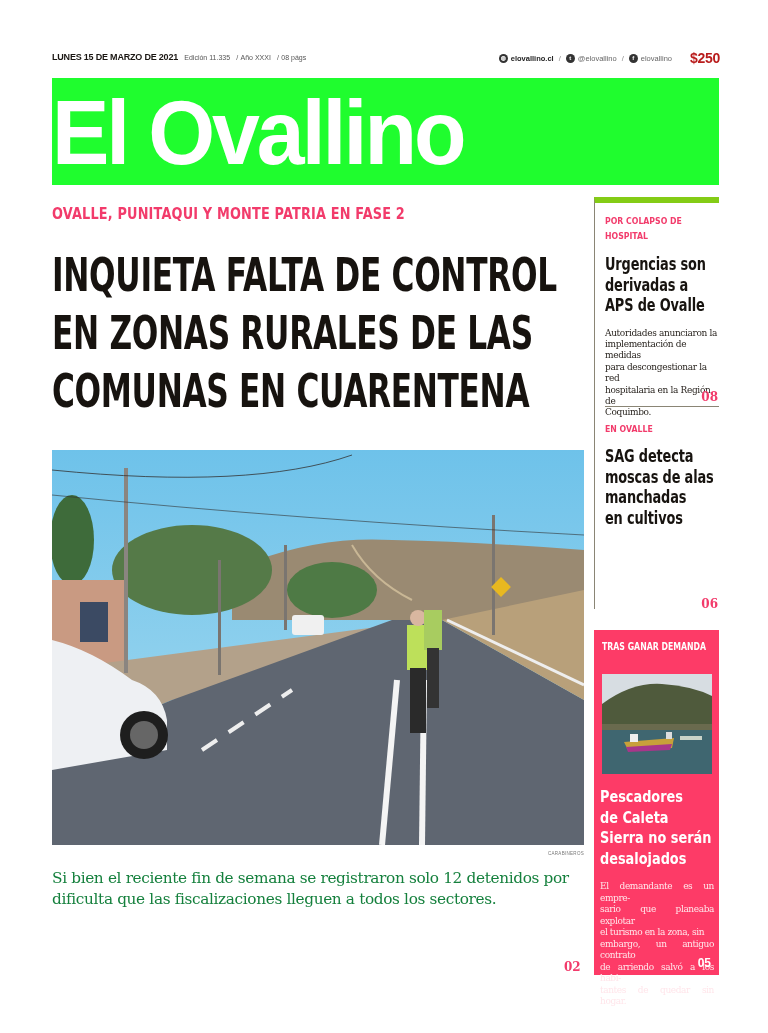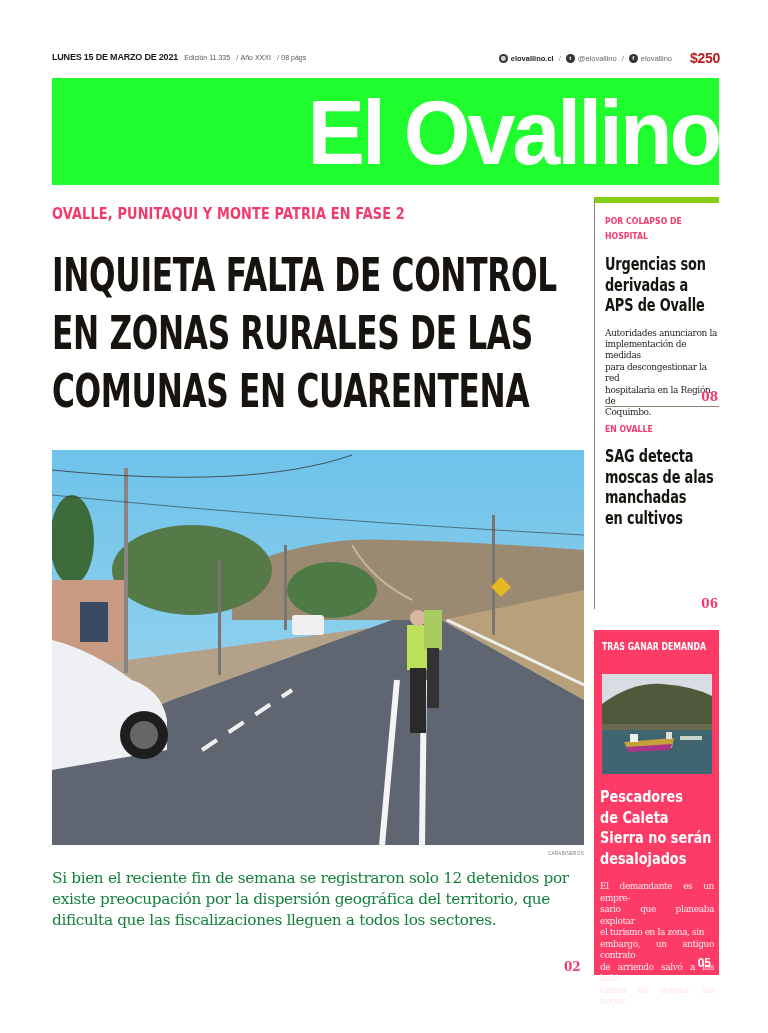--- a/index.html
+++ b/index.html
@@ -10,21 +10,21 @@
   .topbar .left { position: absolute; left: 0; top: 2px; font-size: 8px; white-space: nowrap; }
   .topbar .date { font-weight: 700; font-size: 9px; letter-spacing: -0.2px; margin-top: 40px; }
   .topbar .meta { color: #555; font-size: 7px; margin-left: 4px; }
   .topbar .right { position: absolute; right: 0; top: 0; display: flex; align-items: center; white-space: nowrap; }
   .topbar .social { font-size: 7.5px; color: #666; display: flex; align-items: center; gap: 3px; }
   .topbar .social b { color: #222; font-weight: 700; }
   .topbar .ico { display: inline-block; width: 9px; height: 9px; border-radius: 50%; background: #333; color: #fff; font-size: 6px; line-height: 9px; text-align: center; font-weight: 700; }
   .topbar .sep { color: #888; margin: 0 2px; }
   .topbar .price { font-weight: 700; font-size: 14px; margin-left: 18px; color: #b91c1c; letter-spacing: -0.3px; }
 
-  .masthead { position: absolute; left: 52px; top: 78px; width: 667px; height: 107px; background: #1ffd2e; display: flex; align-items: center; justify-content: flex-end; }
+  .masthead { position: absolute; left: 52px; top: 78px; width: 667px; height: 107px; background: #1ffd2e; display: flex; align-items: center; justify-content: flex-start; }
   .masthead .logo { color: #fff; font-weight: 700; font-size: 86px; letter-spacing: -3px; font-family: "Liberation Sans", sans-serif; line-height: 1; transform: scaleY(1.05); margin-left: 0; }
 
   .kicker { position: absolute; left: 52px; top: 204px; font-family: "DejaVu Sans", sans-serif; font-weight: 700; font-size: 16.5px; color: #f23b6b; letter-spacing: 0.2px; transform: scaleX(0.78); transform-origin: left; white-space: nowrap; }
 
   .headline { position: absolute; left: 52px; top: 246px; width: 700px; font-family: "DejaVu Sans", sans-serif; font-weight: 700; font-size: 47px; line-height: 58px; color: #17130f; transform: scaleX(0.665); transform-origin: left; letter-spacing: -0.5px; }
   .headline div { white-space: nowrap; }
 
   .photo { position: absolute; left: 52px; top: 450px; width: 532px; height: 395px; overflow: hidden; background: #7fbfe0; }
   .caption { position: absolute; right: 184px; top: 851px; font-size: 4.5px; color: #777; letter-spacing: 0.3px; }
 
@@ -136,21 +136,20 @@
     <rect x="372" y="160" width="18" height="40" fill="#a8cc60"></rect>
     <rect x="375" y="198" width="12" height="60" fill="#333"></rect>
 
     <rect x="442" y="130" width="14" height="14" fill="#e8b820" transform="rotate(45 449 137)"></rect>
   </svg>
 </div>
 <div class="caption">CARABINEROS</div>
 
 <div class="lede">
   <div>Si bien el reciente fin de semana se registraron solo 12 detenidos por</div>
-  <div>existe preocupación por la dispersión geográfica del territorio, que</div>
   <div>dificulta que las fiscalizaciones lleguen a todos los sectores.</div>
 </div>
 <div class="pagenum pn-main">02</div>
 
 <div class="sidebar">
   <div class="sb-item" style="top:10px;">
     <div class="sb-kicker">
       <div>POR COLAPSO DE</div>
       <div>HOSPITAL</div>
     </div>

